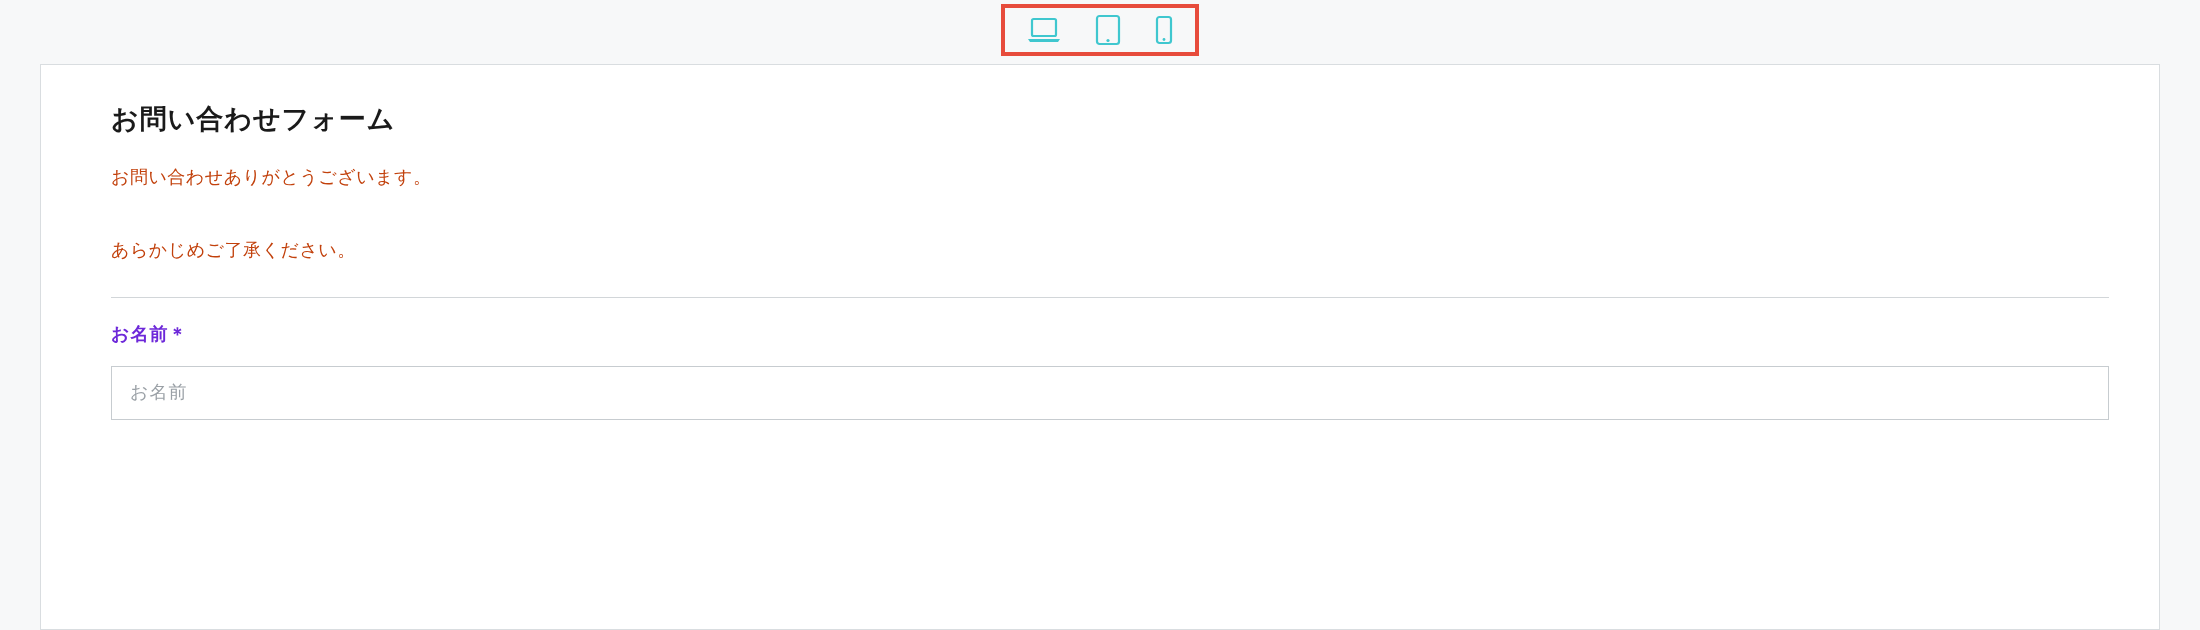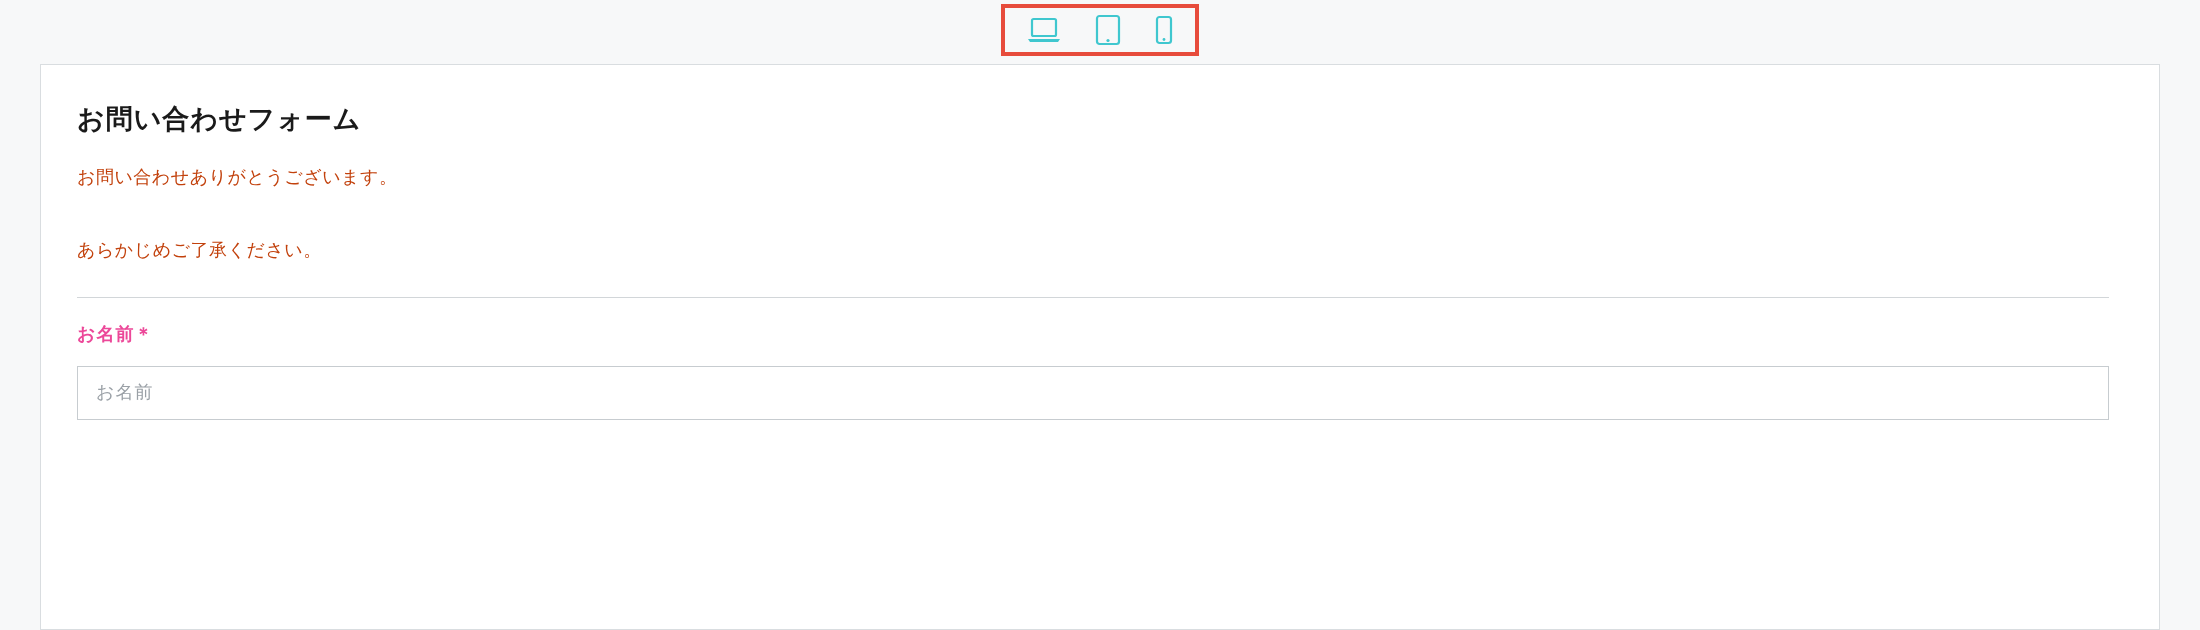--- a/index.html
+++ b/index.html
@@ -35,21 +35,21 @@
       padding: 0;
     }
     .device-btn svg {
       display: block;
     }
     .preview-frame {
       background: #ffffff;
       border: 1px solid #d9dde0;
       margin: 4px 40px 0 40px;
       height: 566px;
-      padding: 36px 50px 0 36px;
+      padding: 36px 50px 0 70px;
     }
     .form-title {
       font-size: 27px;
       font-weight: 700;
       color: #1a1a1a;
       letter-spacing: 1px;
       margin-bottom: 22px;
     }
     .form-intro {
       font-size: 18px;
@@ -62,21 +62,21 @@
       height: 36px;
     }
     .divider {
       border: none;
       border-top: 1px solid #d2d6d9;
       margin: 28px 0 22px 0;
     }
     .field-label {
       font-size: 18px;
       font-weight: 700;
-      color: #ec4899;
+      color: #6d28d9;
       letter-spacing: 1px;
       margin-bottom: 20px;
       margin-top: 24px;
     }
     .field-input {
       width: 100%;
       height: 54px;
       border: 1px solid #c7ccd0;
       border-radius: 0;
       padding: 0 18px;

